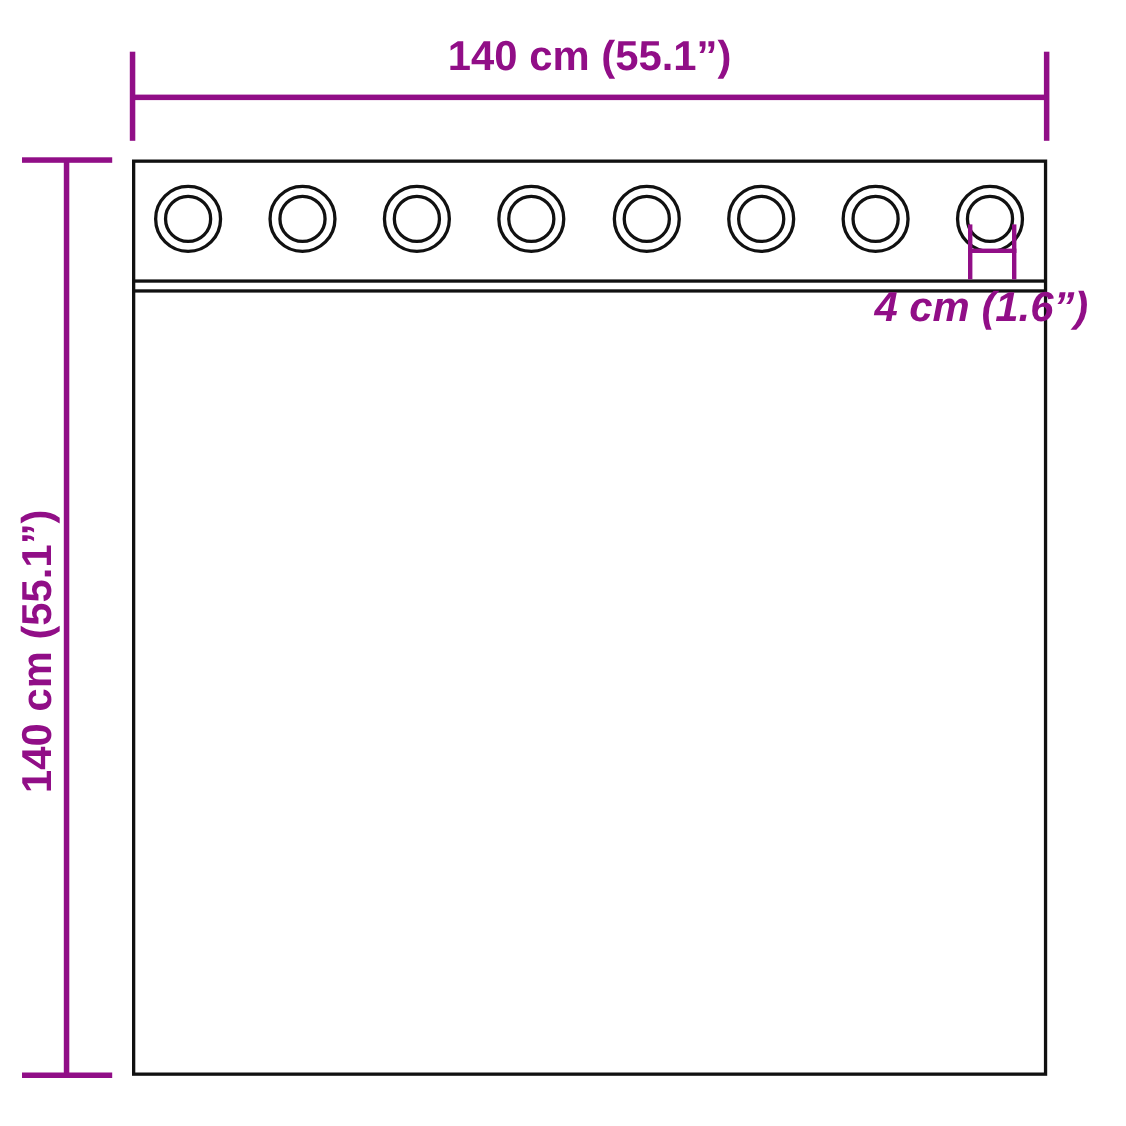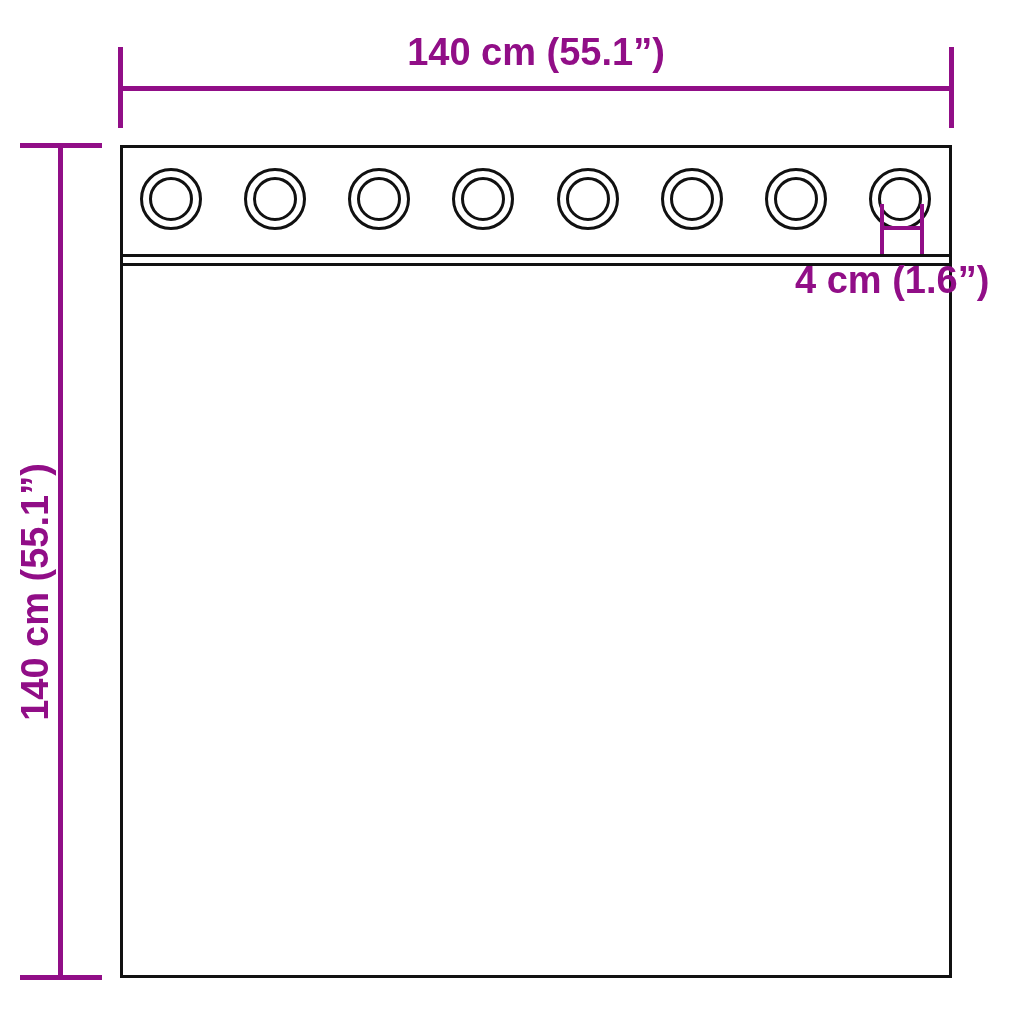--- a/index.html
+++ b/index.html
@@ -98,15 +98,15 @@
       </div>
       <div class="grommet" style="left: 869px; top: 168px;">
         <div class="grommet-inner"></div>
       </div>
     </div>
 
   <div class="abs pline" style="left:880px; top:204px; width:4px; height:50px; z-index:3;"></div>
   <div class="abs pline" style="left:920px; top:204px; width:4px; height:50px; z-index:3;"></div>
   <div class="abs pline" style="left:880px; top:226px; width:44px; height:4px; z-index:3;"></div>
 
-  <div class="abs dim-label" style="left:795px; top:258px; z-index:4;">4 cm (1.6”)</div>
+  <div class="abs dim-label" style="left:795px; top:258px; z-index:4;font-style:italic;">4 cm (1.6”)</div>
 
 </div>
 
 </body></html>

